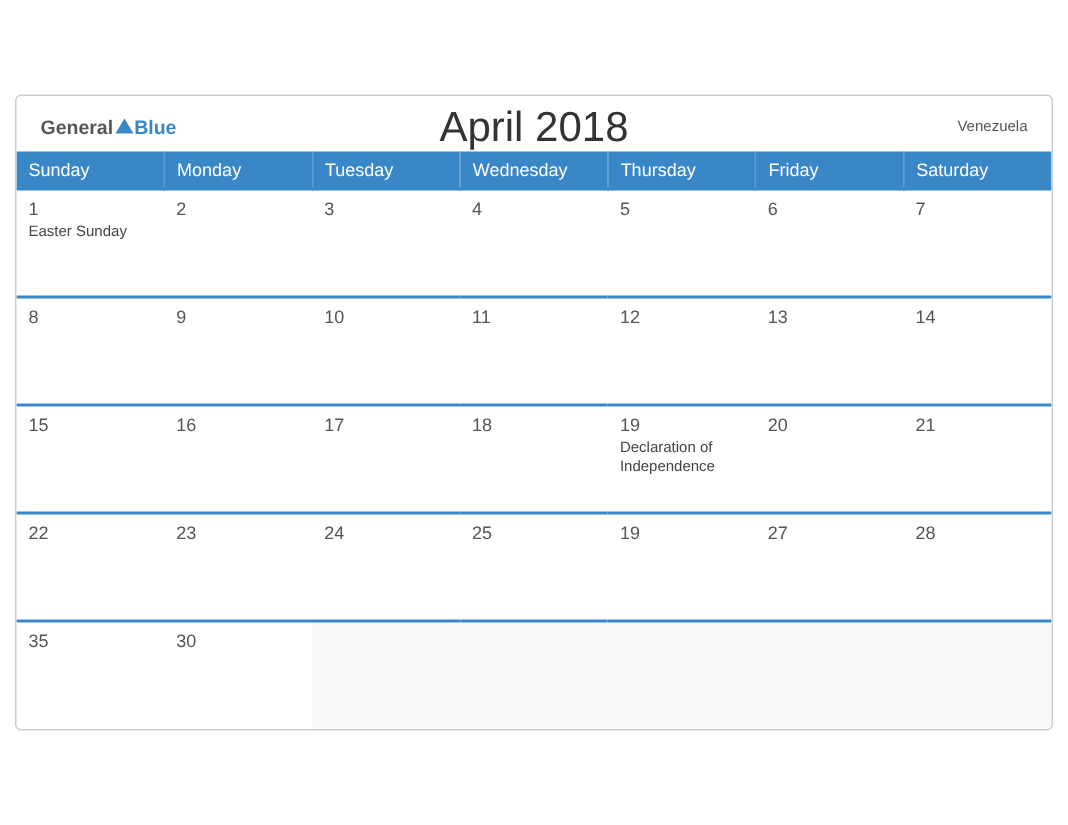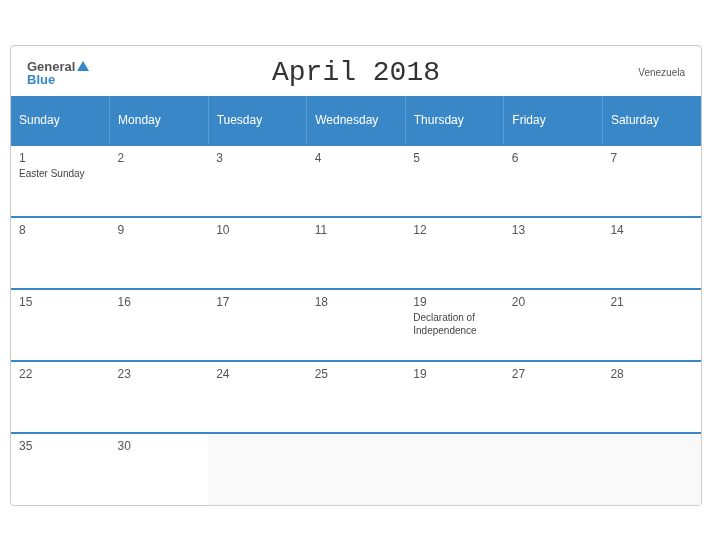--- a/index.html
+++ b/index.html
@@ -51,39 +51,38 @@
       margin-left: 2px;
       margin-bottom: 1px;
     }
     .month-title {
       position: absolute;
       left: 50%;
       transform: translateX(-50%);
       font-size: 28px;
       color: #333;
       font-weight: normal;
-      font-family: Liberation Mono, monospace;
     }
     .country-label {
       margin-left: auto;
       font-size: 10px;
       color: #555;
     }
     .calendar-table {
       width: 100%;
       border-collapse: collapse;
     }
     .calendar-table thead tr {
       background-color: #3a87c8;
     }
     .calendar-table thead th {
       color: #fff;
       font-size: 12px;
       font-weight: normal;
-      padding: 17px 8px;
+      padding: 5px 8px;
       text-align: left;
       border-right: 1px solid #5a9fd4;
     }
     .calendar-table thead th:last-child {
       border-right: none;
       margin-left: 36px;
     }
     .calendar-table tbody tr {
       border-top: 2px solid #3a87c8;
     }
@@ -111,21 +110,21 @@
     .empty-cell {
       background: #f9f9f9;
     }
   </style>
 </head>
 <body>
 
 <div class="calendar-wrapper">
   <div class="calendar-header">
     <div class="logo-area">
-      <div style="display:flex; flex-direction:column; align-items:flex-start;">
+      <div style="display:flex; flex-direction:row; align-items:flex-start;">
         <div style="display:flex; align-items:center;">
           <span class="logo-general">General</span>
           <div class="logo-triangle"></div>
         </div>
         <span class="logo-blue">Blue</span>
       </div>
     </div>
     <h1 class="month-title">April 2018</h1>
     <span class="country-label">Venezuela</span>
   </div>

